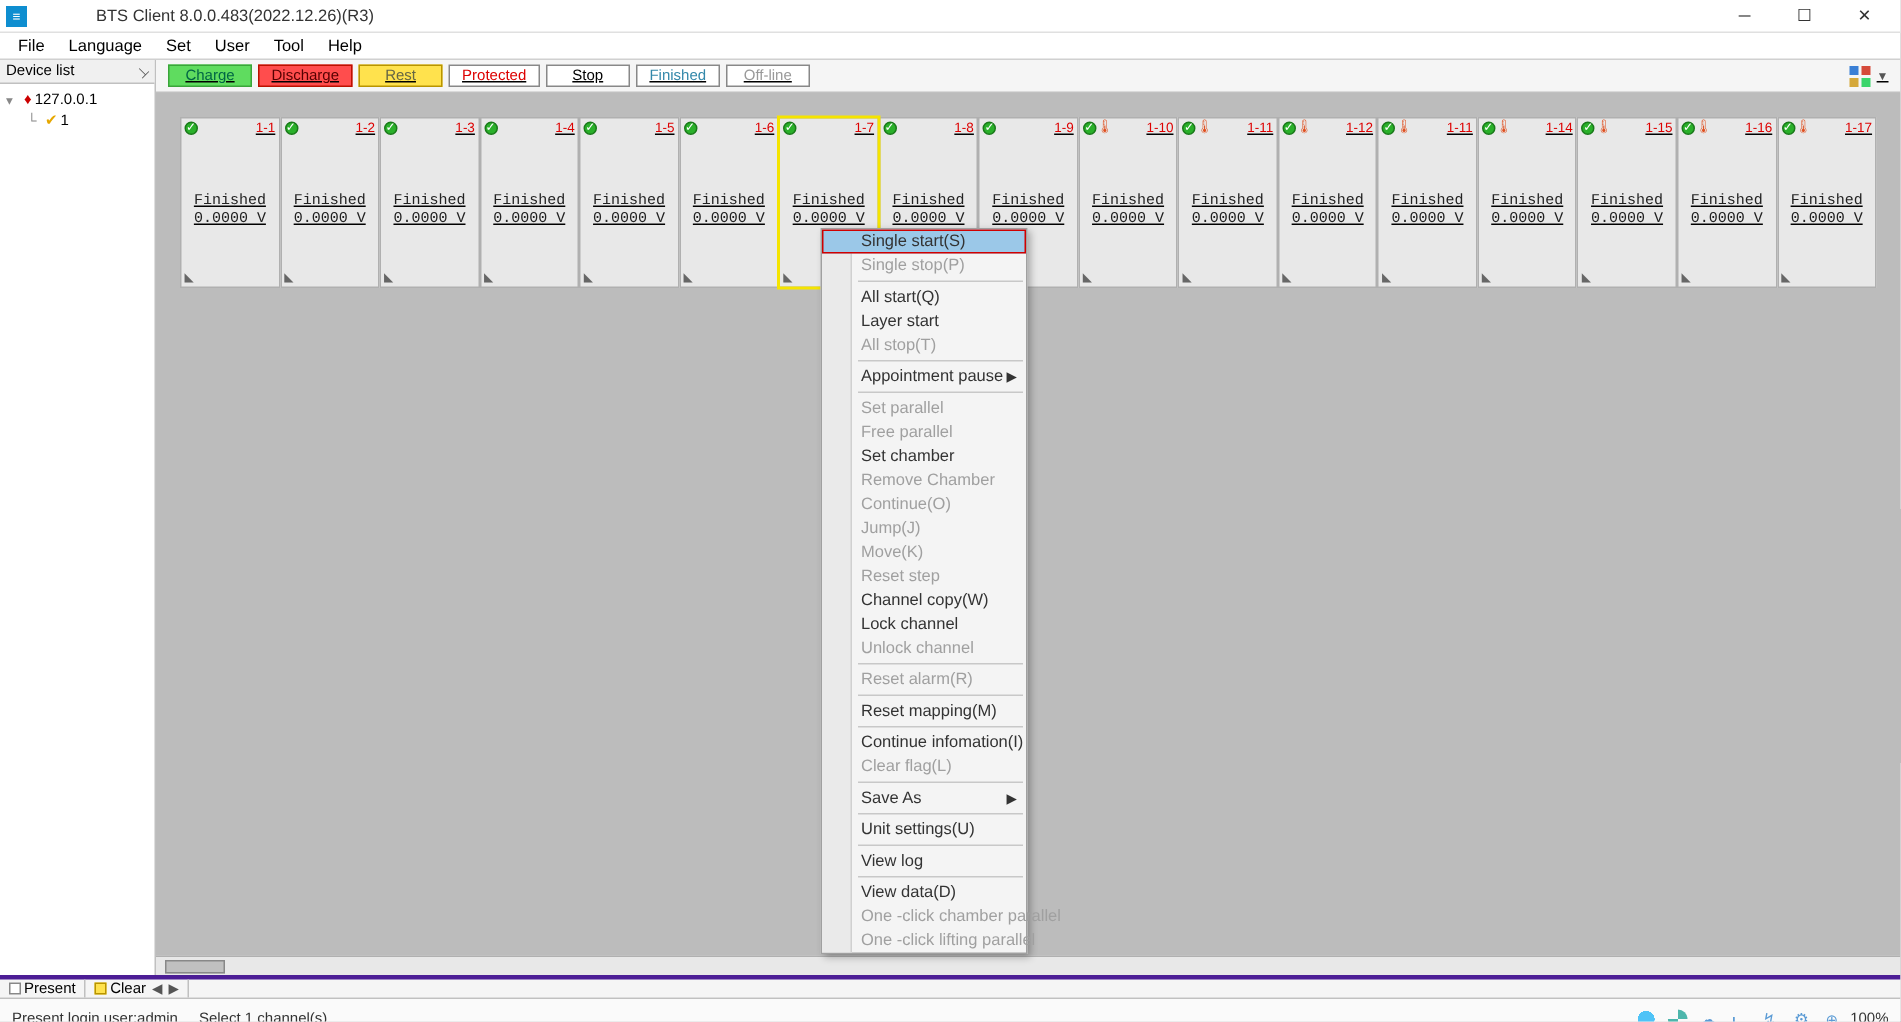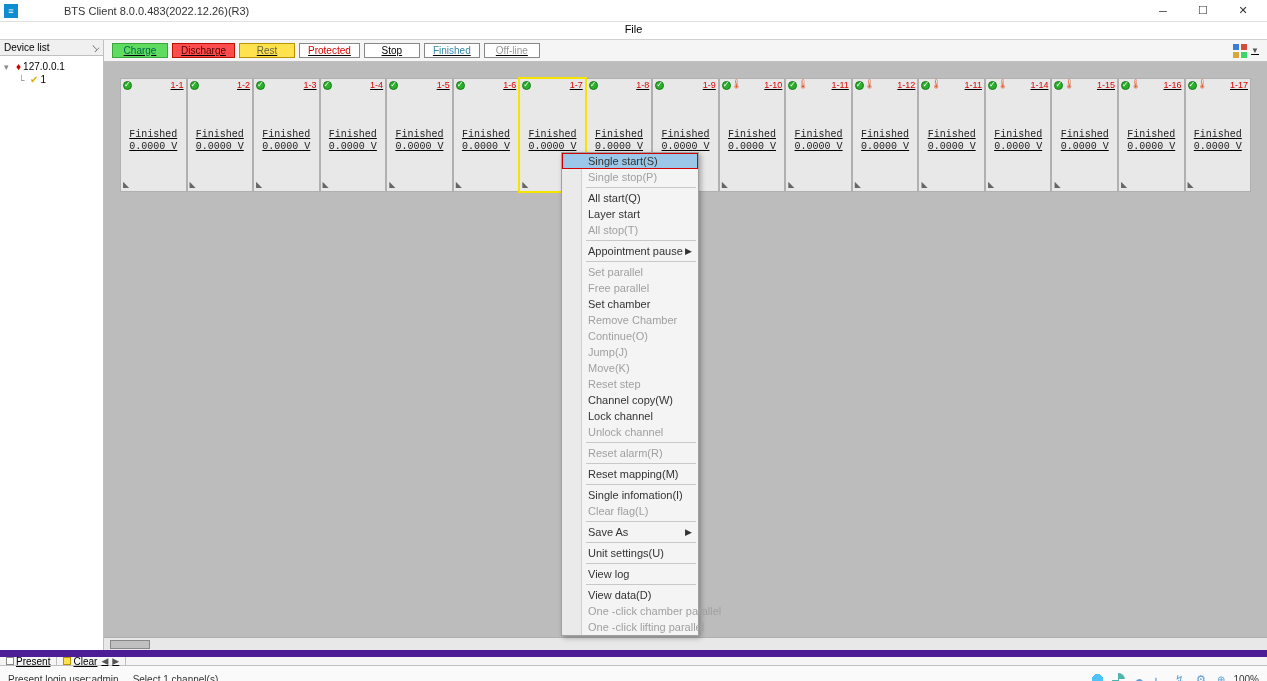--- a/index.html
+++ b/index.html
@@ -43,21 +43,20 @@
 
 
 .menubar {
   height: 18px;
   display: flex;
   align-items: center;
   padding: 0 6px;
   gap: 4px;
   border-bottom: 1px solid #d0d0d0;
   font-size: 11px;
-  flex-direction: column;
 }
 .menubar span { padding: 1px 6px; cursor: default; }
 
 
 .layout {
   display: flex;
   height: calc(100% - 22px - 18px - 16px - 15px);
 }
 
 
@@ -239,21 +238,21 @@
 .hscroll .thumb {
   width: 40px; height: 9px;
   background: #c0c0c0;
   border: 1px solid #888;
   margin-left: 6px;
 }
 
 
 .context-menu {
   position: absolute;
-  left: 561px;
+  left: 547px;
   top: 152px;
   width: 138px;
   background: #f4f4f4;
   border: 1px solid #a0a0a0;
   box-shadow: 2px 2px 5px rgba(0,0,0,.3);
   font-size: 11px;
   z-index: 100;
 }
 .context-menu .gutter {
   position: absolute;
@@ -284,26 +283,25 @@
 }
 .menu-sep {
   height: 1px;
   background: #c8c8c8;
   margin: 2px 2px 2px 24px;
 }
 
 
 .bottom-tabs {
   height: 15px;
-  border-top: 7px solid #4c1d95;
+  border-top: 3px solid #4c1d95;
   display: flex;
   align-items: center;
   font-size: 10px;
   background: #f5f5f5;
-  text-decoration: underline;
 }
 .bottom-tab {
   padding: 0 6px;
   border-right: 1px solid #c0c0c0;
   display: inline-flex;
   align-items: center;
   gap: 2px;
   height: 100%;
 }
 .bottom-tab .sq { width: 8px; height: 8px; border: 1px solid #888; background: #fff; }
@@ -726,21 +724,21 @@
     <div class="menu-sep"></div>
     <div class="menu-item disabled">
       <span>Reset alarm(R)</span>
     </div>
     <div class="menu-sep"></div>
     <div class="menu-item">
       <span>Reset mapping(M)</span>
     </div>
     <div class="menu-sep"></div>
     <div class="menu-item">
-      <span>Single infomation(I)</span>
+      <span>Continue infomation(I)</span>
     </div>
     <div class="menu-item disabled">
       <span>Clear flag(L)</span>
     </div>
     <div class="menu-sep"></div>
     <div class="menu-item">
       <span>Save As</span>
       <span class="arrow">▶</span>
     </div>
     <div class="menu-sep"></div>

